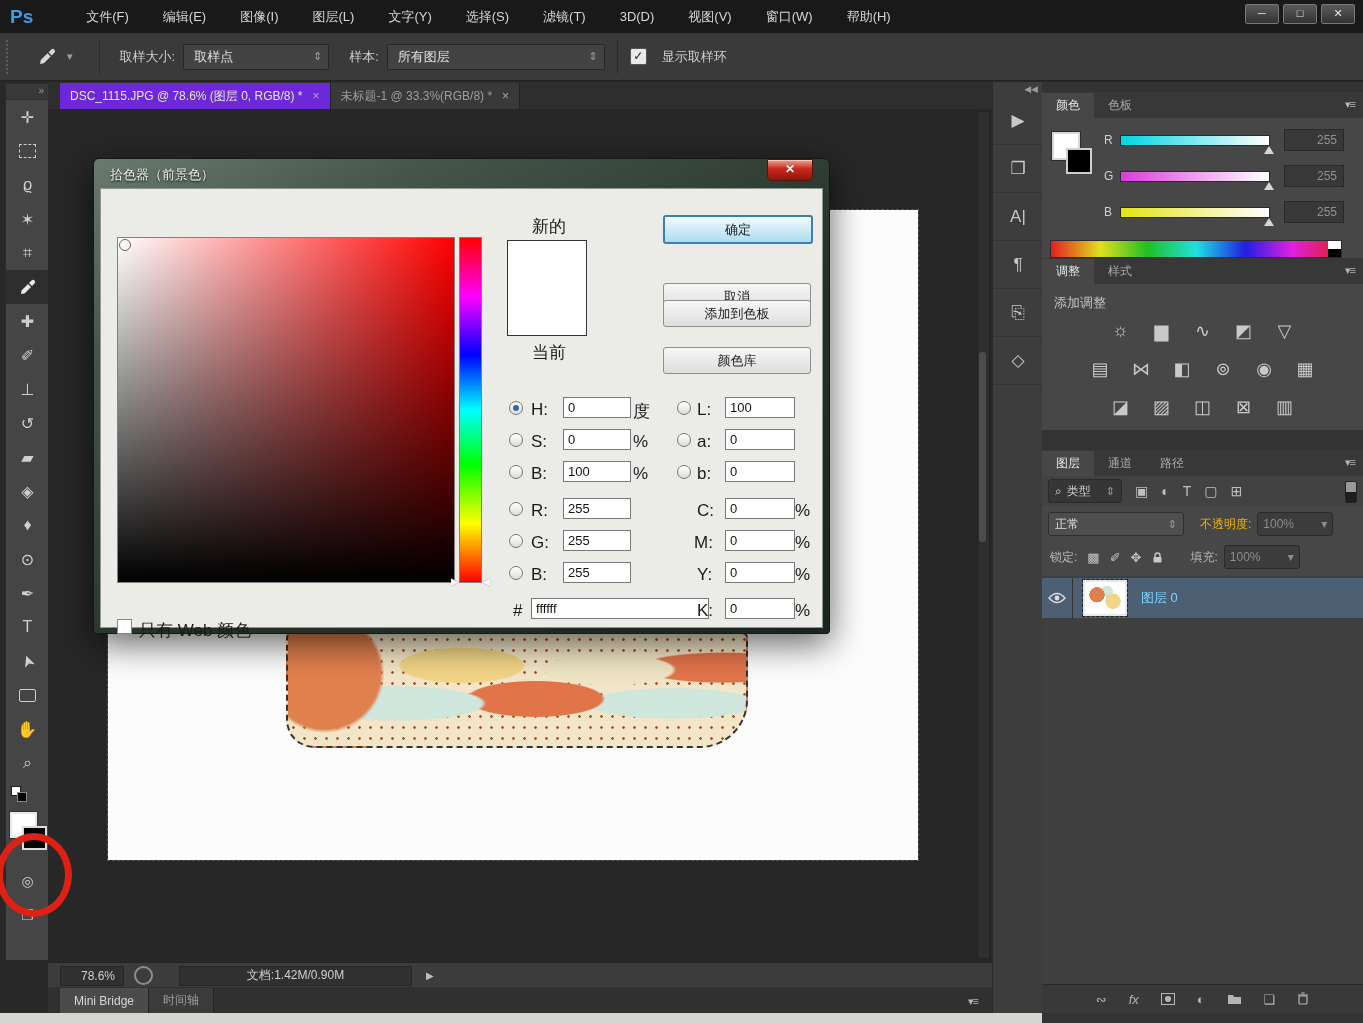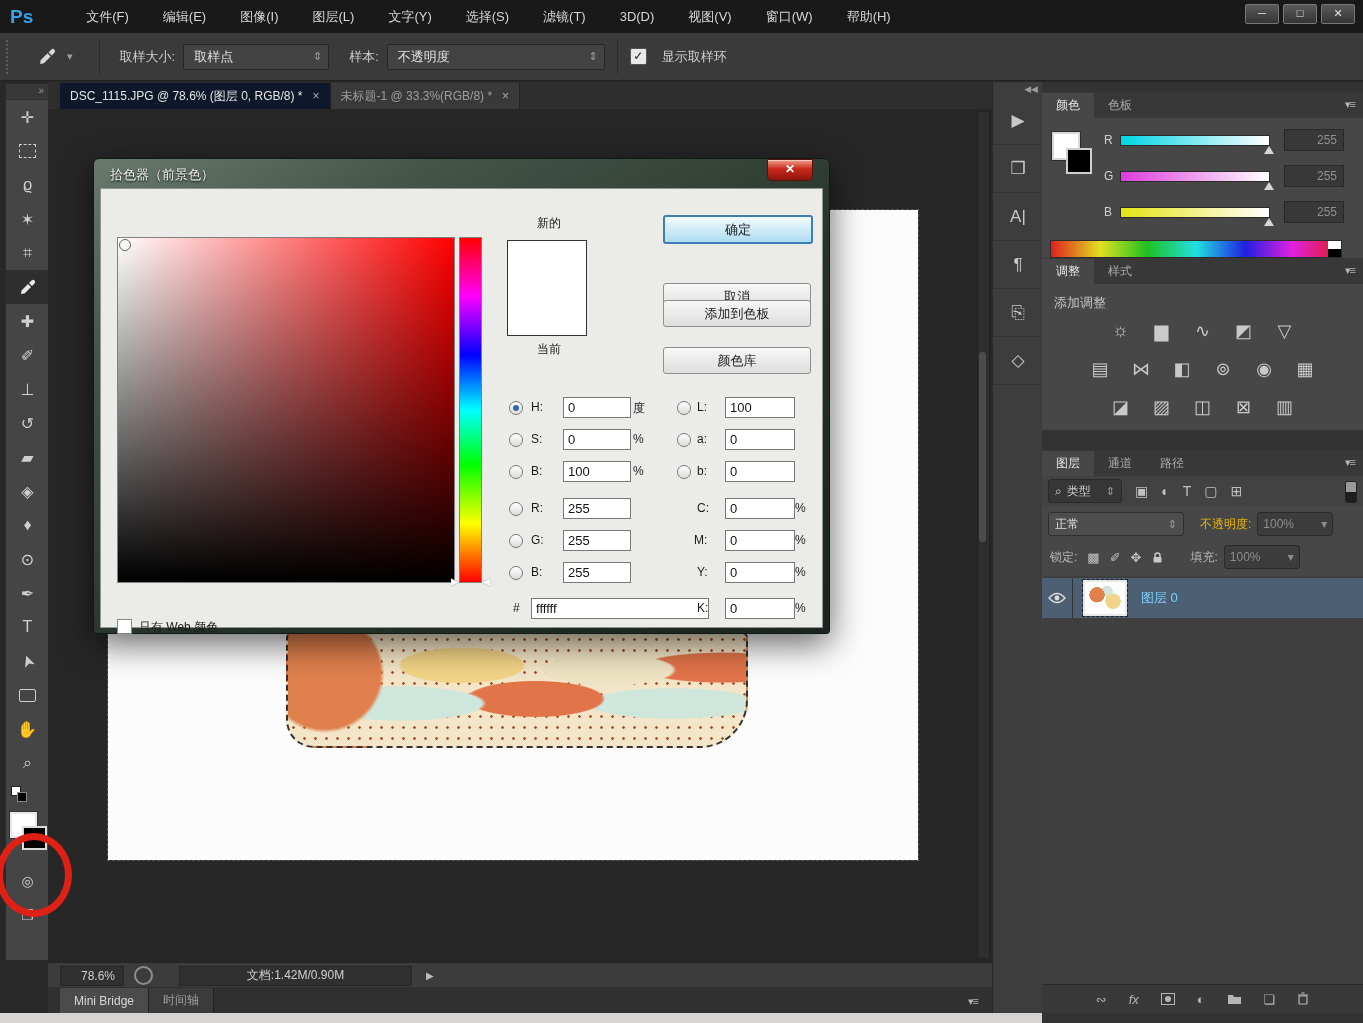--- a/index.html
+++ b/index.html
@@ -34,21 +34,21 @@
   .minis{position:relative;width:18px;height:16px;margin:6px 0 0 5px;}
   .minis .w{position:absolute;left:0;top:0;width:8px;height:8px;background:#fff;border:1px solid #222;}
   .minis .k{position:absolute;left:6px;top:6px;width:8px;height:8px;background:#000;border:1px solid #888;}
   .swatches{position:relative;width:38px;height:42px;margin:8px 0 0 3px;}
   .swatches .fg{position:absolute;left:1px;top:2px;width:23px;height:22px;background:#fff;border:2px solid #e8e8e8;outline:1px solid #333;}
   .swatches .bg{position:absolute;left:13px;top:16px;width:21px;height:20px;background:#000;border:2px solid #dcdcdc;}
   .redcircle{left:-4px;top:833px;width:62px;height:70px;border:7px solid #df2015;border-radius:50%;z-index:60;}
   
   .tabbar{left:48px;top:82px;width:944px;height:27px;background:#2e2e2e;display:flex;align-items:flex-end;}
   .doctab{height:26px;display:flex;align-items:center;padding:0 10px;font-size:12px;border-right:1px solid #222;}
-  .doctab.active{background:#0f172a;color:#e4e4e4;}
+  .doctab.active{background:#6d28d9;color:#e4e4e4;}
   .doctab.inactive{background:#393939;color:#9d9d9d;}
   .tabclose{margin-left:10px;color:#aaa;font-size:12px;}
   .canvaswrap{left:48px;top:109px;width:944px;height:853px;background:#272727;overflow:hidden;}
   .whitecanvas{position:absolute;left:60px;top:101px;width:810px;height:650px;background:#fcfcfc;outline:1px dashed #555;}
   .floral{position:absolute;left:178px;top:422px;width:458px;height:112px;
     background-color:#f3e6c8;
     background-image:
       radial-gradient(circle at 8% 35%, #e0804d 0 13%, rgba(0,0,0,0) 14%),
       radial-gradient(ellipse at 24% 62%, #cfe6dc 0 17%, rgba(0,0,0,0) 18%),
       radial-gradient(ellipse at 38% 28%, #f2d486 0 15%, rgba(0,0,0,0) 16%),
@@ -115,21 +115,21 @@
   .layerbottom{position:absolute;left:0;bottom:0;width:321px;height:28px;background:#393939;border-top:1px solid #2a2a2a;display:flex;align-items:center;justify-content:center;gap:22px;color:#b5b5b5;font-size:13px;}
   
   .dialog{left:93px;top:158px;width:735px;height:474px;z-index:100;
      background:linear-gradient(150deg,#6a7a6e 0%,#45554a 22%,#253128 60%,#1b2420 100%);
      border:1px solid #121a14;border-radius:6px 6px 3px 3px;box-shadow:0 10px 34px rgba(0,0,0,.6);}
   .dtitle{position:absolute;left:16px;top:7px;color:#f4f4f4;font-size:13px;text-shadow:0 1px 2px #000;}
   .dclose{position:absolute;right:16px;top:0;width:44px;height:20px;border:1px solid #551310;border-radius:0 0 5px 5px;
      background:linear-gradient(#f2a28c,#c8271a 45%,#8f170d);color:#fff;font-weight:bold;font-size:12px;
      text-align:center;line-height:19px;box-shadow:inset 0 1px 0 rgba(255,255,255,.45);}
   .dbody{position:absolute;left:6px;top:29px;width:721px;height:438px;background:#ebebe8;border:1px solid #8f958f;color:#1a1a1a;}
-  .dbody .lbl{position:absolute;font-size:12px;color:#1a1a1a;}
+  .dbody .lbl{position:absolute;font-size:17px;color:#1a1a1a;}
   .colorfield{position:absolute;left:16px;top:48px;width:336px;height:344px;border:1px solid #808080;
      background:linear-gradient(to top,#000,rgba(0,0,0,0)),linear-gradient(to right,#fff,#f00);}
   .pickring{position:absolute;left:1px;top:1px;width:10px;height:10px;border:1.6px solid #666;border-radius:50%;}
   .huebar{position:absolute;left:358px;top:48px;width:21px;height:344px;border:1px solid #808080;
      background:linear-gradient(to bottom,#f00 0%,#f0f 17%,#00f 34%,#0ff 50%,#0f0 66%,#ff0 83%,#f00 100%);}
   .huethumbL{position:absolute;left:-9px;bottom:-5px;color:#fff;font-size:10px;text-shadow:0 0 1px #444;}
   .huethumbR{position:absolute;right:-9px;bottom:-5px;color:#fff;font-size:10px;text-shadow:0 0 1px #444;}
   .newswatch{position:absolute;left:406px;top:51px;width:78px;height:94px;background:#fff;border:1px solid #333;}
   .dbtn{position:absolute;left:562px;width:146px;height:25px;border:1px solid #8e8e8e;border-radius:3px;
      background:linear-gradient(#f7f7f7,#dedede);font-size:13px;color:#1a1a1a;display:flex;align-items:center;justify-content:center;}
@@ -174,21 +174,21 @@
       <span class="ud">▾</span>
     </div>
     <div class="sep"></div>
     <span class="optlabel">取样大小:</span>
     <div class="dropdown" style="width:128px;">
       <span>取样点</span>
       <span class="ud">⇕</span>
     </div>
     <span class="optlabel" style="margin-left:20px;">样本:</span>
     <div class="dropdown" style="width:200px;">
-      <span>不透明度</span>
+      <span>所有图层</span>
       <span class="ud">⇕</span>
     </div>
     <div class="sep"></div>
     <div class="checkbox">✓</div>
     <span class="optlabel">显示取样环</span>
   </div>
 
   <div class="abs toolbar">
     <div class="toolbar-head">»</div>
     <div class="tool">

